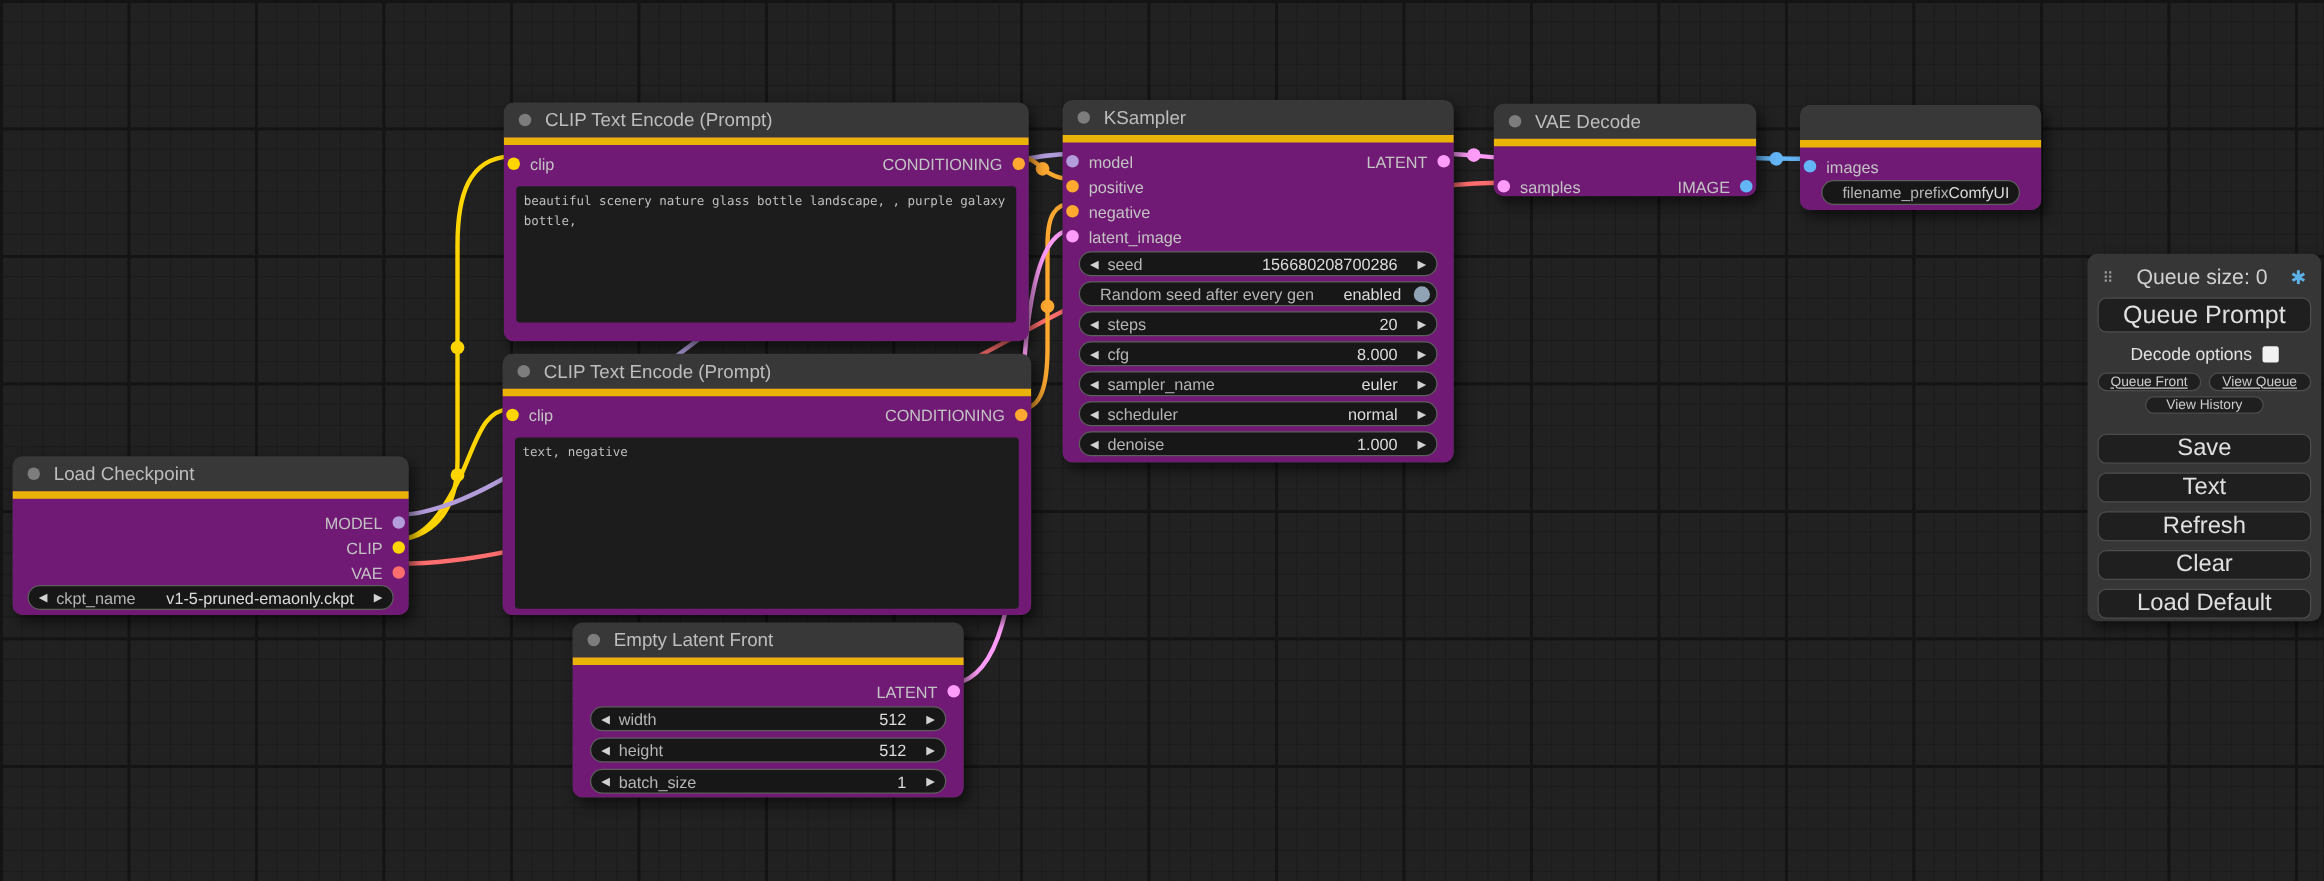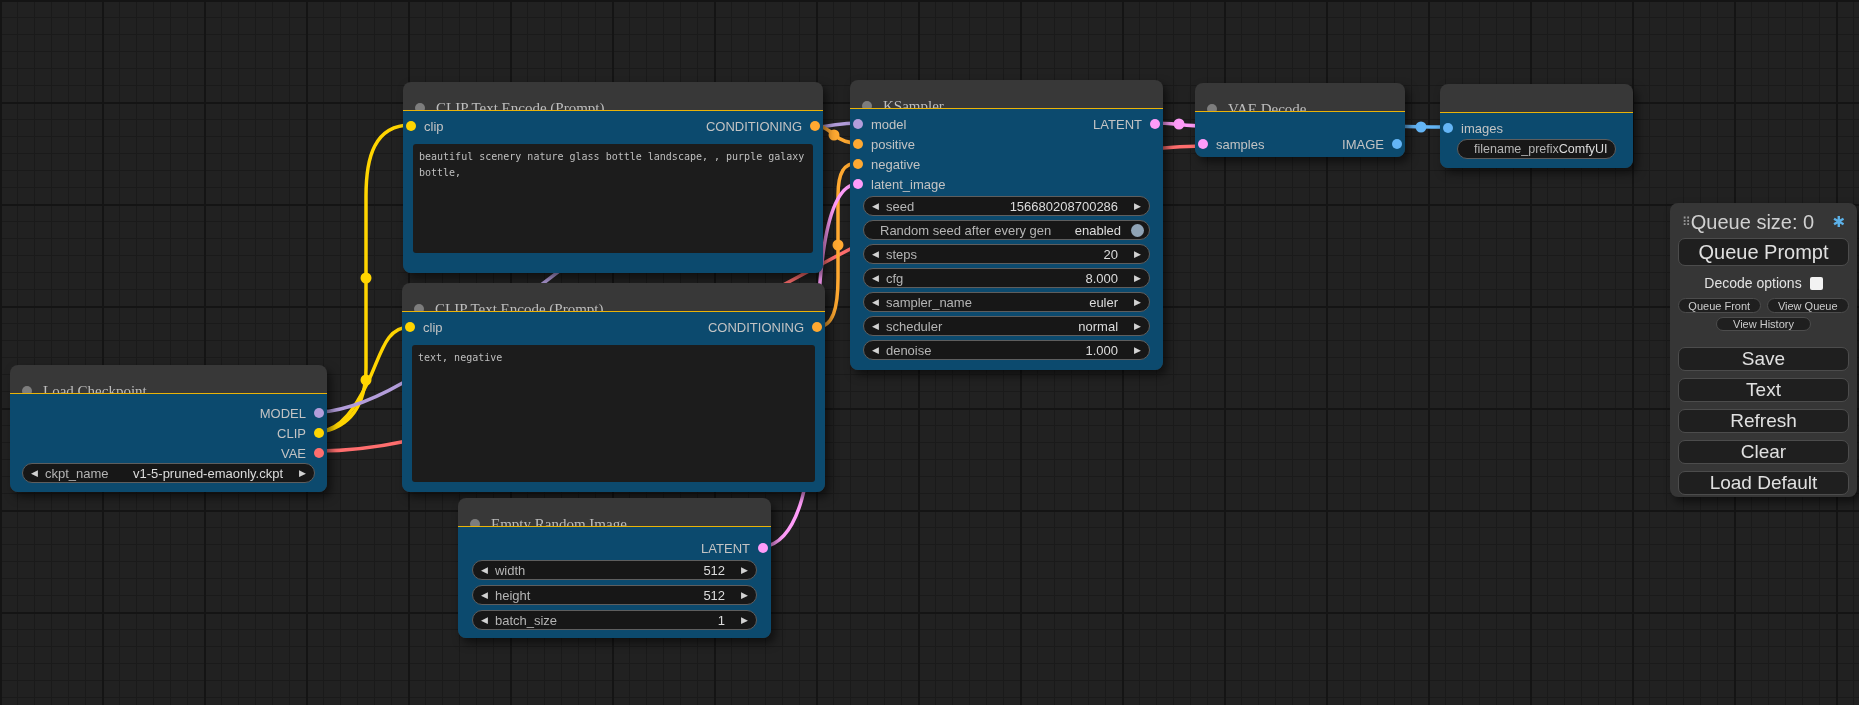--- a/index.html
+++ b/index.html
@@ -13,24 +13,24 @@
       linear-gradient(90deg,#1a1a1a 1px, transparent 1px);
     background-size:102px 102px,102px 102px,17px 17px,17px 17px;
     font-family:"Liberation Sans",sans-serif;
   }
   #wires{position:absolute;left:0;top:0;z-index:1;}
   #wires path{fill:none;stroke-width:3.5px;stroke-linecap:round;}
   .node{
     position:absolute;z-index:2;background:#383838;border-radius:8px;
     box-shadow:4px 5px 10px rgba(0,0,0,.55);overflow:hidden;color:#c9c9c9;
   }
-  .ntitle{height:28px;display:flex;align-items:center;gap:11px;padding:12px 12px;
-    font-size:15px;color:#bdbdbd;white-space:nowrap;font-family:Liberation Serif, serif;}
+  .ntitle{height:28px;display:flex;align-items:center;gap:11px;padding:0 12px;
+    font-size:15px;color:#bdbdbd;white-space:nowrap;}
   .ndot{width:10px;height:10px;border-radius:50%;background:#7d7d7d;flex:none;}
-  .nbody{background:#0c4a6e;border-top:1px solid #eab308;
+  .nbody{background:#701a75;border-top:6px solid #eab308;
     position:absolute;left:0;right:0;top:28px;bottom:0;}
   .row{height:20px;display:flex;align-items:center;padding:0 3px;font-size:13px;color:#c3c3c3;}
   .grp{display:flex;align-items:center;}
   .dot{width:10px;height:10px;border-radius:50%;flex:none;}
   .grp.in .dot{margin-right:8px;}
   .grp.out .dot{margin-left:8px;}
   .dual{justify-content:space-between;}
   .row.outonly{justify-content:flex-end;}
   .widget{
     height:20px;box-sizing:border-box;border:1px solid #5e5e5e;background:#171717;
@@ -49,32 +49,32 @@
     color:#bfbfbf;white-space:pre-wrap;word-break:normal;overflow:hidden;
   }
   
   #menu{
     position:absolute;z-index:3;left:1670px;top:203px;width:187px;height:294px;
     background:#363636;border-radius:8px;box-shadow:4px 5px 10px rgba(0,0,0,.55);
     box-sizing:border-box;padding:9px 8px 0;color:#d0d0d0;
   }
   .mhead{display:flex;align-items:center;height:20px;padding:0 4px;}
   .drag{color:#9a9a9a;font-size:12px;flex:none;}
-  .qsize{flex:1;font-size:20px;color:#d0d0d0;}
+  .qsize{flex:1;text-align:center;font-size:17px;color:#d0d0d0;}
   .gear{flex:none;font-size:15px;}
   .btn{
     box-sizing:border-box;background:#1f1f1f;border:1px solid #4c4c4c;color:#e0e0e0;
     display:flex;align-items:center;justify-content:center;cursor:pointer;
   }
   .btn-queue{height:28px;border-radius:7px;font-size:20px;margin-top:6px;}
   .extra{display:flex;align-items:center;justify-content:center;gap:8px;
     margin-top:9px;font-size:14px;color:#e2e2e2;}
   .chk{width:13px;height:13px;background:#f2f2f2;border-radius:2px;}
   .smallrow{display:flex;gap:6px;margin-top:7px;}
-  .btn-small{height:15px;border-radius:8px;font-size:11px;flex:1;color:#cccccc;}
+  .btn-small{height:15px;border-radius:8px;font-size:11px;flex:1;color:#cccccc;text-decoration:underline;}
   .histrow{display:flex;justify-content:center;margin-top:4px;}
   .btn-hist{height:14px;border-radius:8px;font-size:11px;padding:0 16px;color:#cccccc;}
   .btn-big{height:24px;border-radius:7px;font-size:19px;margin-top:7px;}
   .btn-big.first{margin-top:16px;}
 </style>
 </head>
 <body>
 
 <div id="canvas">
 
@@ -285,21 +285,21 @@
       <div class="widget noarr" style="margin:1px 17px 0;font-size:12.5px">
         <span class="wlabel">filename_prefix</span>
         <span class="wvalue" style="margin-right:8px">ComfyUI</span>
       </div>
     </div>
   </div>
 
   <div class="node" style="left:458px;top:498px;width:313px;height:140px">
     <div class="ntitle">
       <span class="ndot"></span>
-      <span>Empty Random Image</span>
+      <span>Empty Latent Front</span>
     </div>
     <div class="nbody" style="padding-top:11px">
       <div class="row outonly">
         <span class="grp out">
           <span>LATENT</span>
           <span class="dot" style="background-color: rgb(255, 156, 249);"></span>
         </span>
       </div>
       <div style="margin-top:2px">
         <div class="widget" style="margin:0 14px 5px">

